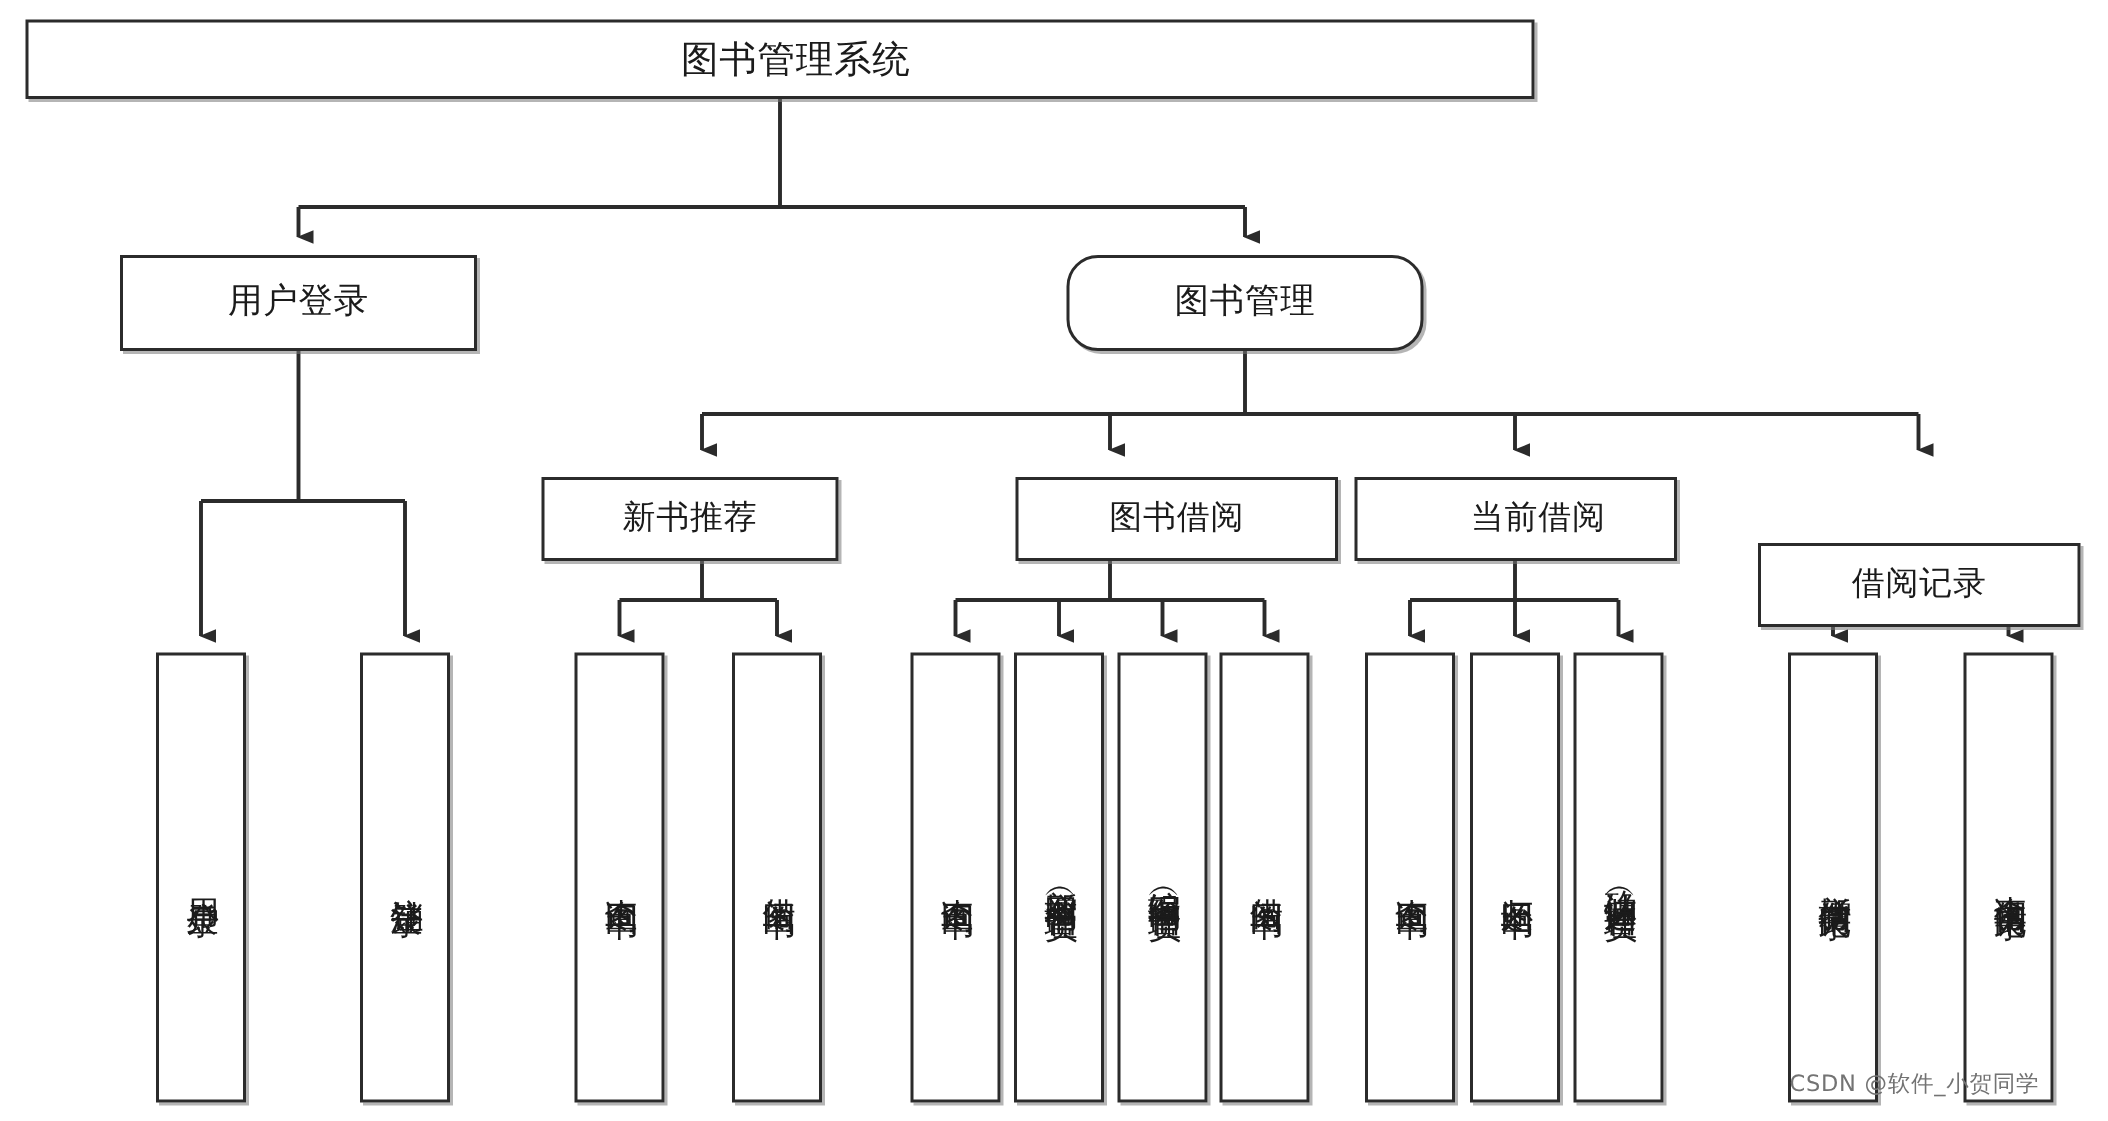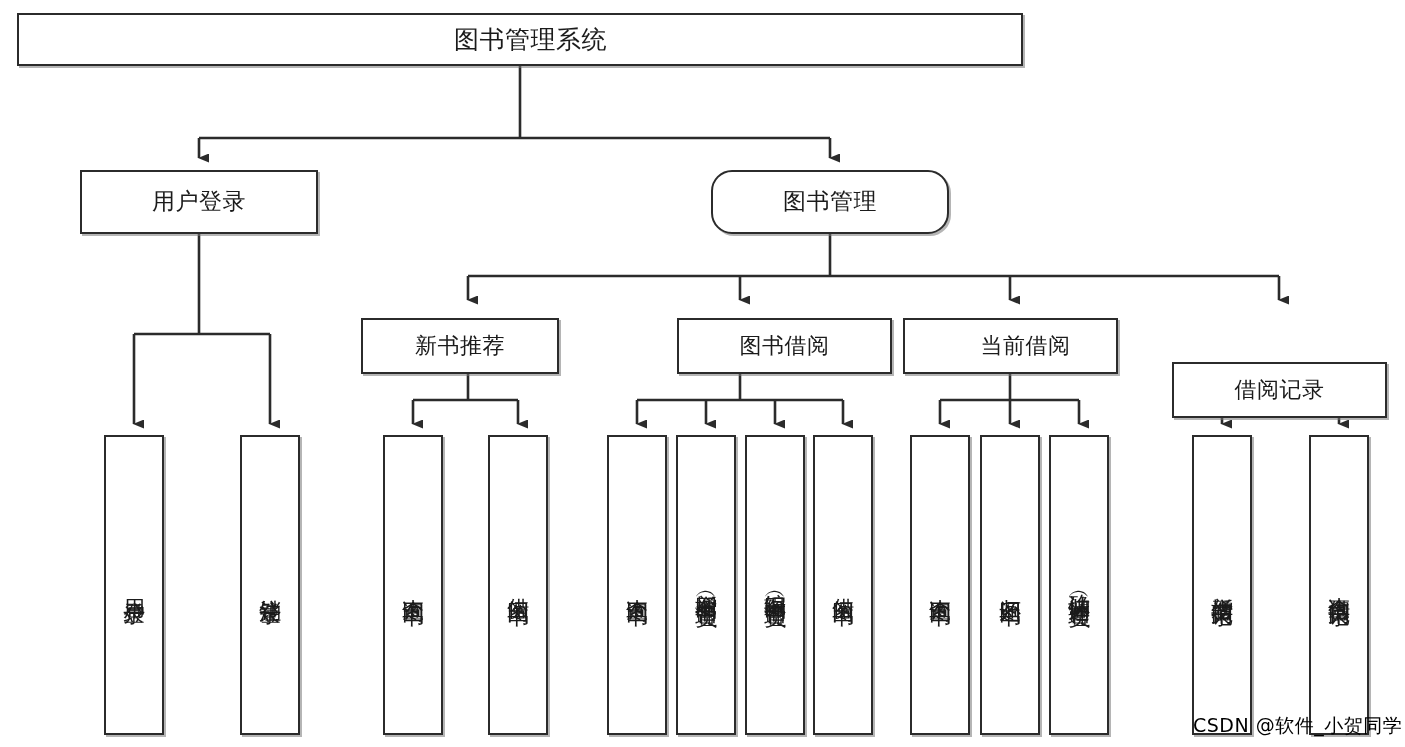--- a/index.html
+++ b/index.html
@@ -55,22 +55,22 @@
     writing-mode: vertical-rl;
     text-orientation: upright;
     letter-spacing: 2px;
   }
   .lvl0 .node-label { font-size: 25px; }
   .lvl1 .node-label { font-size: 23px; }
   .lvl2 .node-label { font-size: 22px; }
   .lvl3 .node-label { font-size: 22px; }
   .watermark {
     position: absolute;
-    color: #000000;
-    font-size: 19px;
+    color: #737373;
+    font-size: 15px;
     letter-spacing: 0.5px;
     white-space: nowrap;
     user-select: none;
   }
 </style>
 </head>
 <body>
 
 <div id="diagram-root">
 

